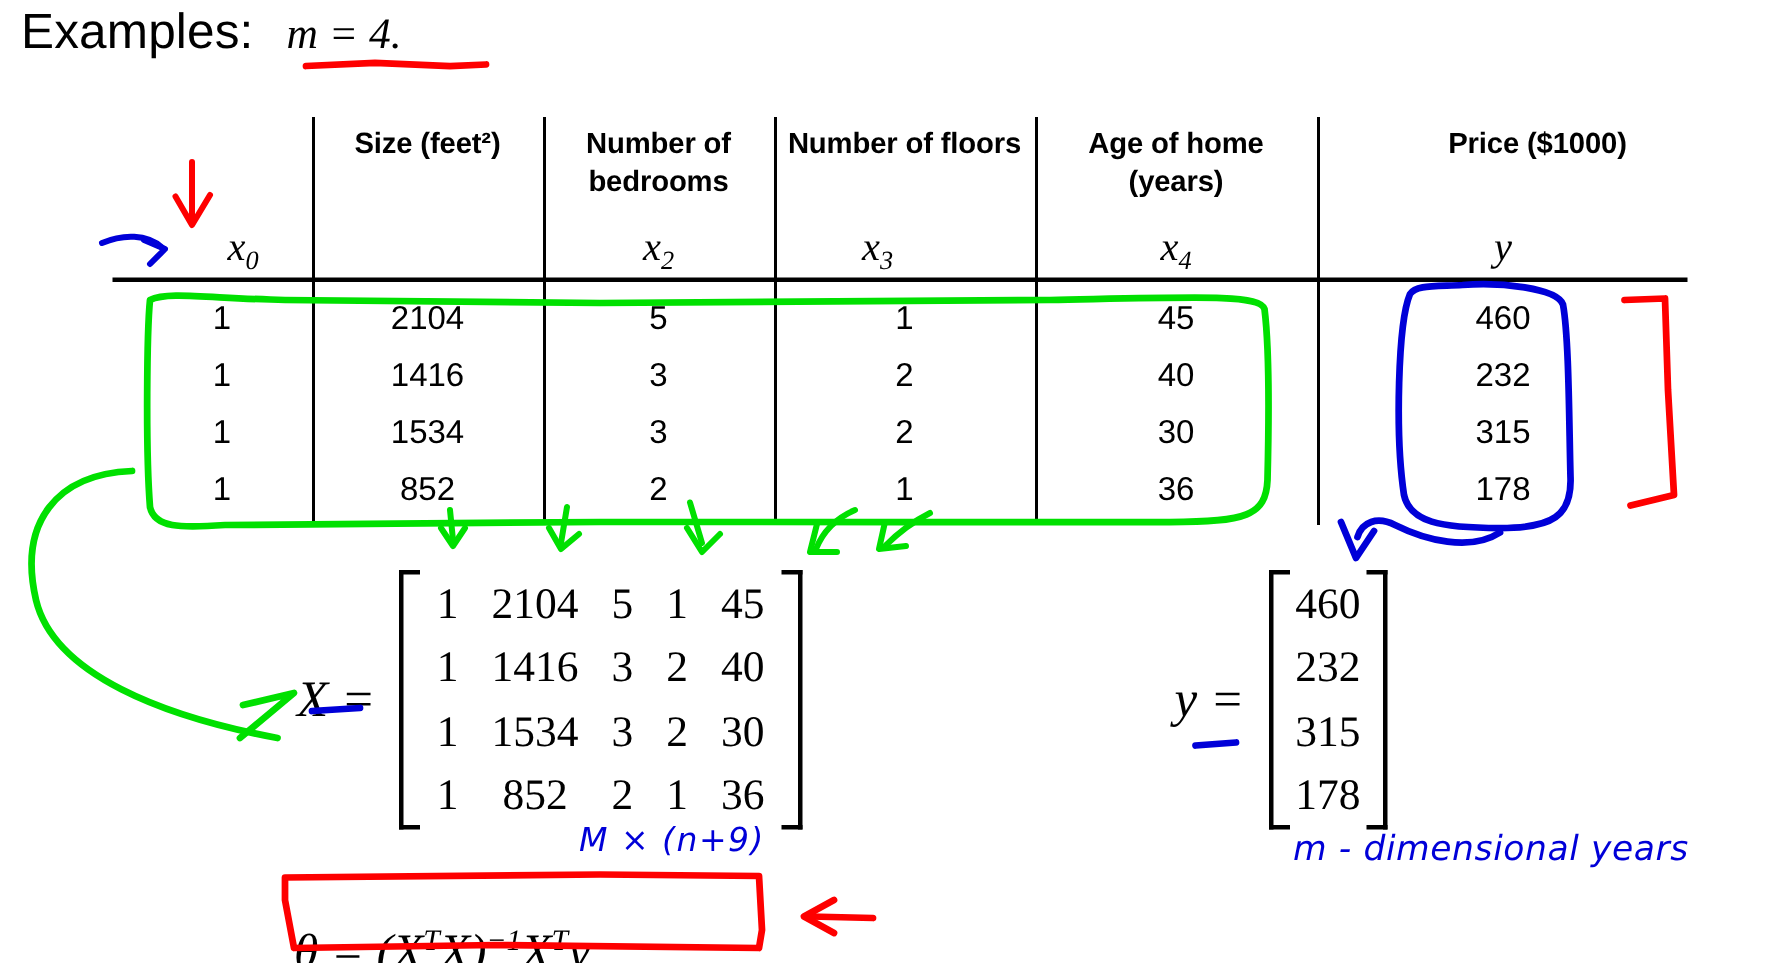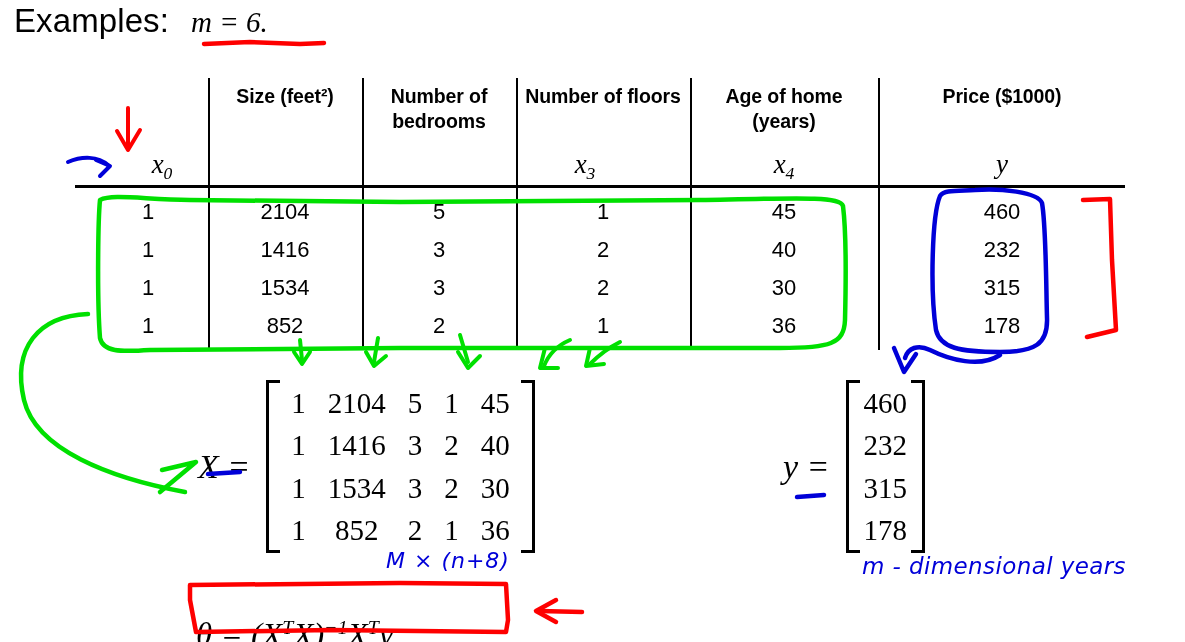--- a/index.html
+++ b/index.html
@@ -147,39 +147,40 @@
     pointer-events: none;
   }
 </style>
 </head>
 <body>
 
 <div id="slide">
 
   <div class="abs" id="title-row">
     <span id="title-text">Examples:</span>
-    <span id="title-eq">m = 6.</span>
+    <span id="title-eq">m = 4.</span>
   </div>
 
   <div class="abs" id="table-wrap">
     <div id="hrule"></div>
 
     <div class="vline" style="left:133px"></div>
     <div class="vline" style="left:287px"></div>
     <div class="vline" style="left:441px"></div>
     <div class="vline" style="left:615px"></div>
     <div class="vline" style="left:803px"></div>
 
     <div class="hcell" style="left:293px; width:142px">Number of bedrooms</div>
     <div class="hcell" style="left:139px; width:142px">Size (feet²)</div>
     <div class="hcell" style="left:447px; width:162px">Number of floors</div>
     <div class="hcell" style="left:621px; width:176px">Age of home (years)</div>
-    <div class="hcell" style="left:809px; width:236px">Price ($1000)</div>
+    <div class="hcell" style="left:832px; width:236px">Price ($1000)</div>
 
     <div class="symcell" style="left:32px;  width:110px"><span class="math">x</span><sub>0</sub></div>
+    <div class="symcell" style="left:293px; width:142px"><span class="math">x</span><sub>2</sub></div>
     <div class="symcell" style="left:429px; width:162px"><span class="math">x</span><sub>3</sub></div>
     <div class="symcell" style="left:621px; width:176px"><span class="math">x</span><sub>4</sub></div>
     <div class="symcell" style="left:809px; width:236px"><span class="math">y</span></div>
 
     <div class="dcell" style="left:18px;  width:110px; top:121px">1</div>
     <div class="dcell" style="left:139px; width:142px; top:121px">2104</div>
     <div class="dcell" style="left:293px; width:142px; top:121px">5</div>
     <div class="dcell" style="left:447px; width:162px; top:121px">1</div>
     <div class="dcell" style="left:621px; width:176px; top:121px">45</div>
     <div class="dcell" style="left:809px; width:236px; top:121px">460</div>
@@ -261,21 +262,21 @@
         <tr>
               <td>178</td>
             </tr>
       </tbody>
         </table>
     </span>
   </div>
 
   <div class="abs" id="normal-eq"><span>θ = (X</span><sup>T</sup><span>X)</span><sup>−1</sup><span>X</span><sup>T</sup><span>y</span></div>
 
-  <div class="hand" id="ann-mxn">M × (n+8)</div>
+  <div class="hand" id="ann-mxn">M × (n+9)</div>
   <div class="hand" id="ann-mdim">m - dimensional   years</div>
 
   <svg class="overlay" viewBox="0 0 1185 642">
 
     <path d="M 204 44 L 250 42 L 300 44 L 324 43" stroke="#fe0000" stroke-width="4.5" fill="none" stroke-linecap="round"></path>
 
     <path d="M 128 108 L 128 146" stroke="#fe0000" stroke-width="4" fill="none" stroke-linecap="round"></path>
     <path d="M 117 131 L 128 150 L 140 130" stroke="#fe0000" stroke-width="4" fill="none" stroke-linecap="round" stroke-linejoin="round"></path>
 
     <path d="M 68 162 C 82 156, 98 156, 108 165" stroke="#0000d8" stroke-width="4" fill="none" stroke-linecap="round"></path>

